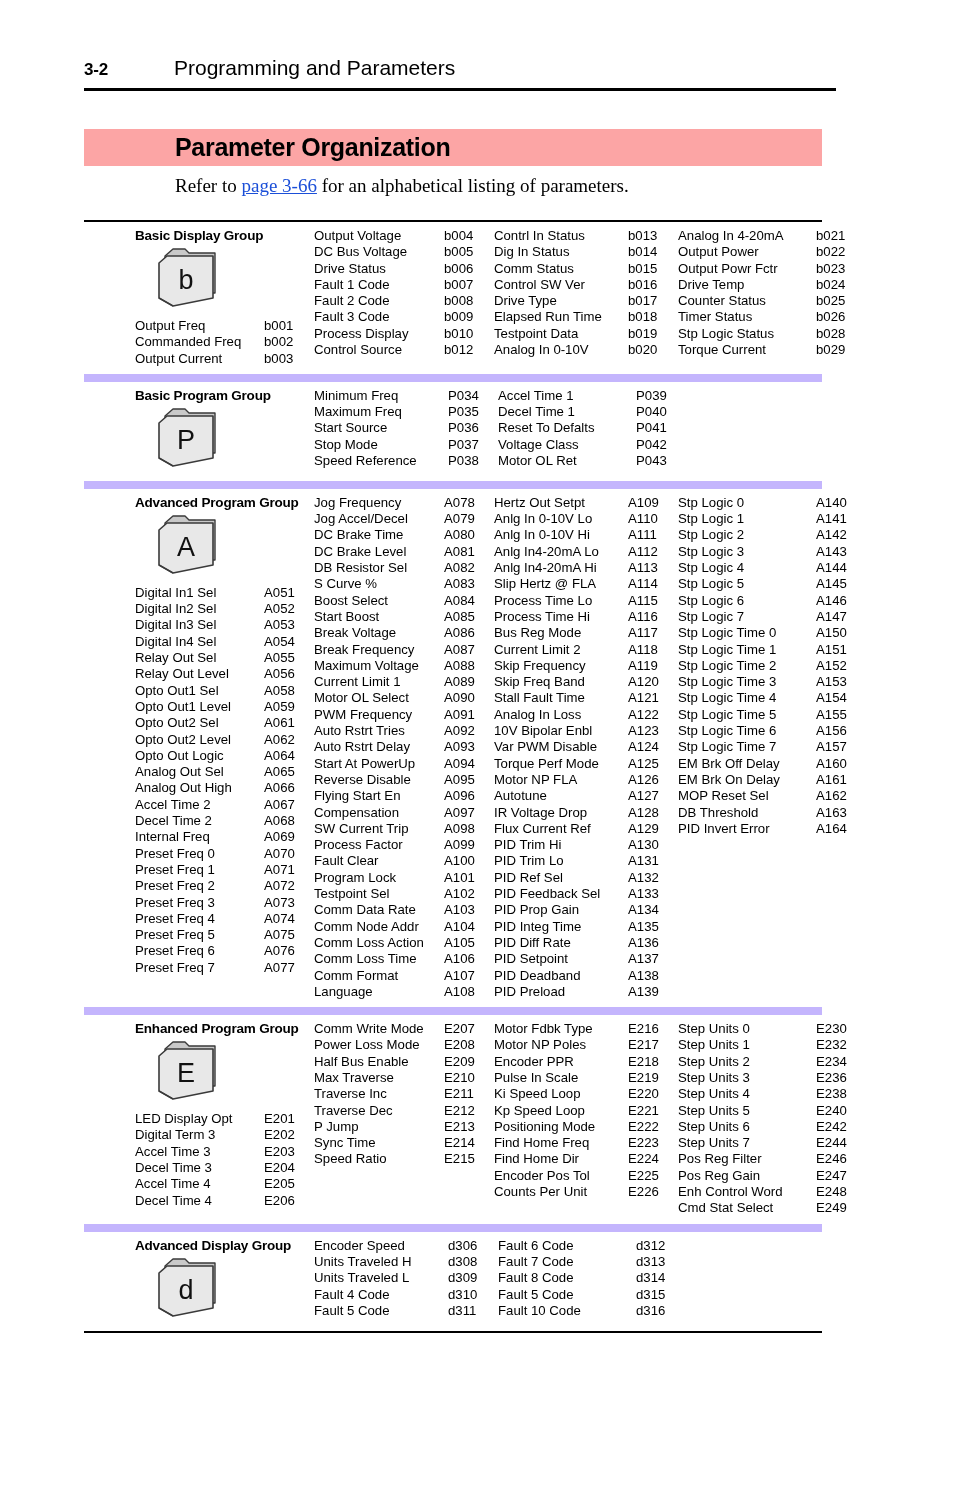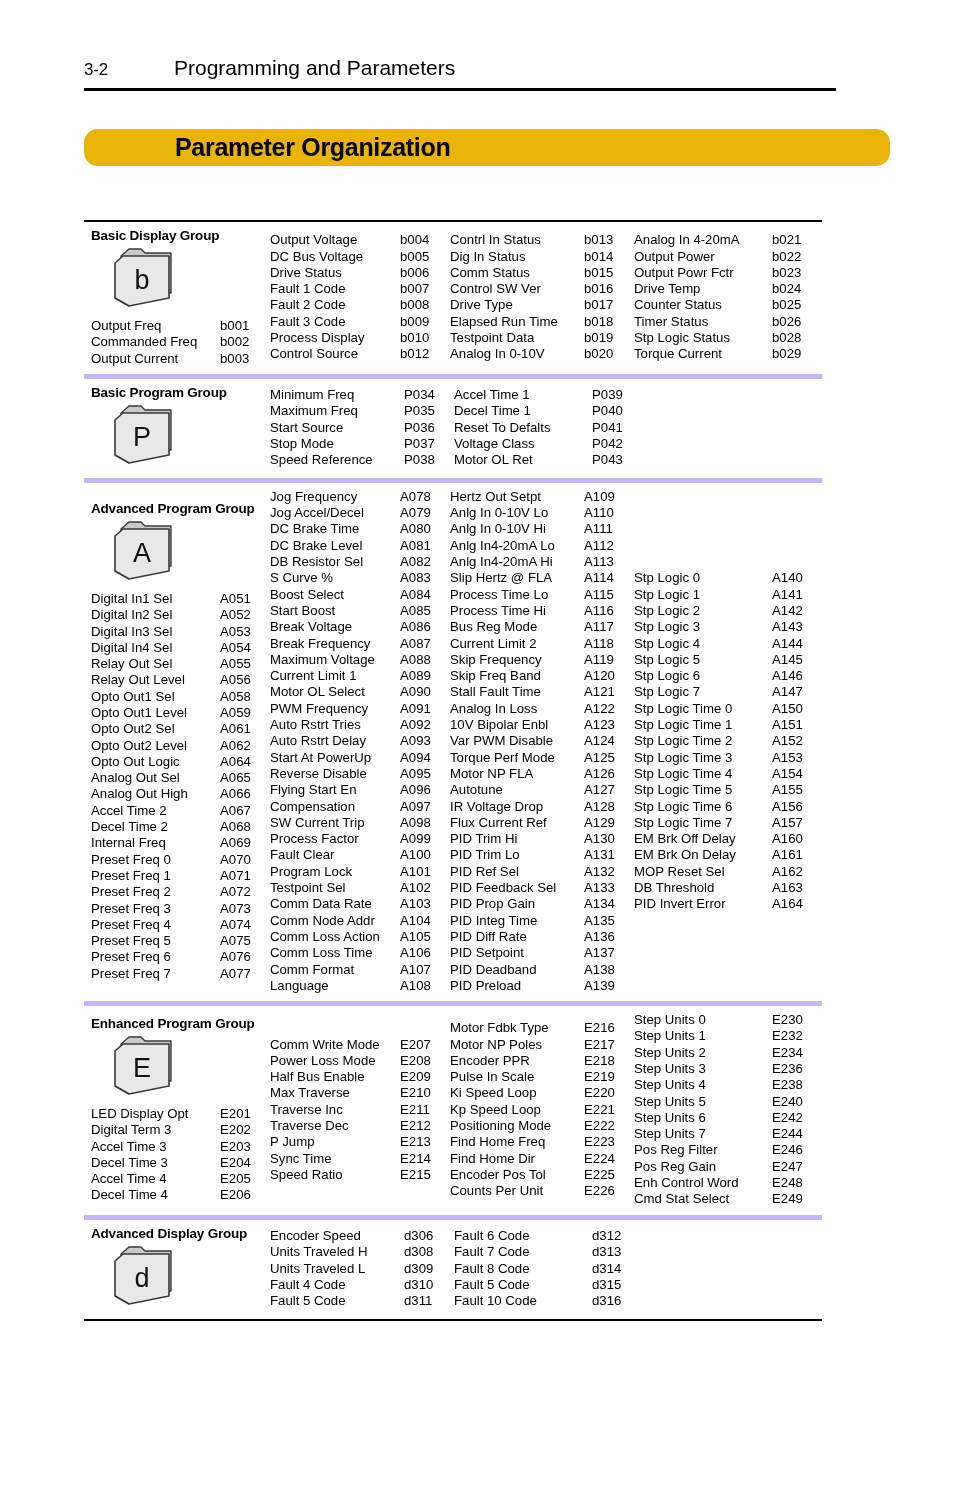--- a/index.html
+++ b/index.html
@@ -27,21 +27,21 @@
   .pg-header {
     position: absolute;
     left: 84px;
     top: 56px;
     width: 752px;
     display: flex;
     align-items: baseline;
   }
   .pg-folio {
     font-size: 17px;
-    font-weight: normal;
+    font-weight: bold;
     letter-spacing: -0.2px;
     width: 90px;
   }
   .pg-heading {
     font-size: 21px;
     font-weight: normal;
   }
   .header-rule {
     position: absolute;
     left: 84px;
@@ -49,24 +49,23 @@
     width: 752px;
     height: 3px;
     background: #000000;
   }
 
   
   .title-band {
     position: absolute;
     left: 84px;
     top: 129px;
-    width: 806px;
+    width: 738px;
     height: 37px;
-    background: #eab308;
-    border-radius: 14px;
+    background: #fca5a5;
   }
   .title-band .title-text {
     position: absolute;
     left: 91px;
     top: 4px;
     font-size: 25px;
     font-weight: bold;
     letter-spacing: -0.3px;
   }
 
@@ -88,31 +87,32 @@
     position: absolute;
     left: 84px;
     top: 220px;
     width: 738px;
     border-top: 2px solid #000000;
     border-bottom: 2px solid #000000;
   }
 
   .group {
     position: relative;
-    border-top: 5px solid #c4b5fd;
+    border-top: 8px solid #c4b5fd;
     padding: 0;
   }
   .group:first-child {
     border-top: none;
   }
 
   .group-inner {
     display: flex;
-    align-items: center;
+    align-items: flex-start;
     padding: 6px 0 7px 0;
+    margin-left: 44px;
   }
 
   
   .group-head {
     width: 186px;
     flex: 0 0 186px;
     padding-left: 7px;
     box-sizing: border-box;
   }
   .group-title {
@@ -169,20 +169,21 @@
   <div class="pg-header">
     <div class="pg-folio">3-2</div>
     <div class="pg-heading">Programming and Parameters</div>
   </div>
   <div class="header-rule"></div>
 
   <div class="title-band">
     <div class="title-text">Parameter Organization</div>
   </div>
 
+  <div class="intro"><span>Refer to </span><a class="xref" href="#">page 3-66</a><span> for an alphabetical listing of parameters.</span></div>
 
   <div class="ptable" id="ptable">
       <div class="group">
         <div class="group-inner">
           <div class="group-head">
             <div class="group-title">Basic Display Group</div>
             <div class="folder-wrap">
               <svg class="folder" width="76" height="66" viewBox="0 0 76 66">
                 <path d="M14 10 L22 3 L34 3 L38 7 L64 7 L64 47 L14 47 Z" fill="#c9c9c9" stroke="#3a3a3a" stroke-width="1.4" stroke-linejoin="round"></path>
                 <path d="M8 17 L16 10 L62 10 L62 52 L22 60 L8 52 Z" fill="#e8e8e8" stroke="#3a3a3a" stroke-width="1.6" stroke-linejoin="round"></path>

